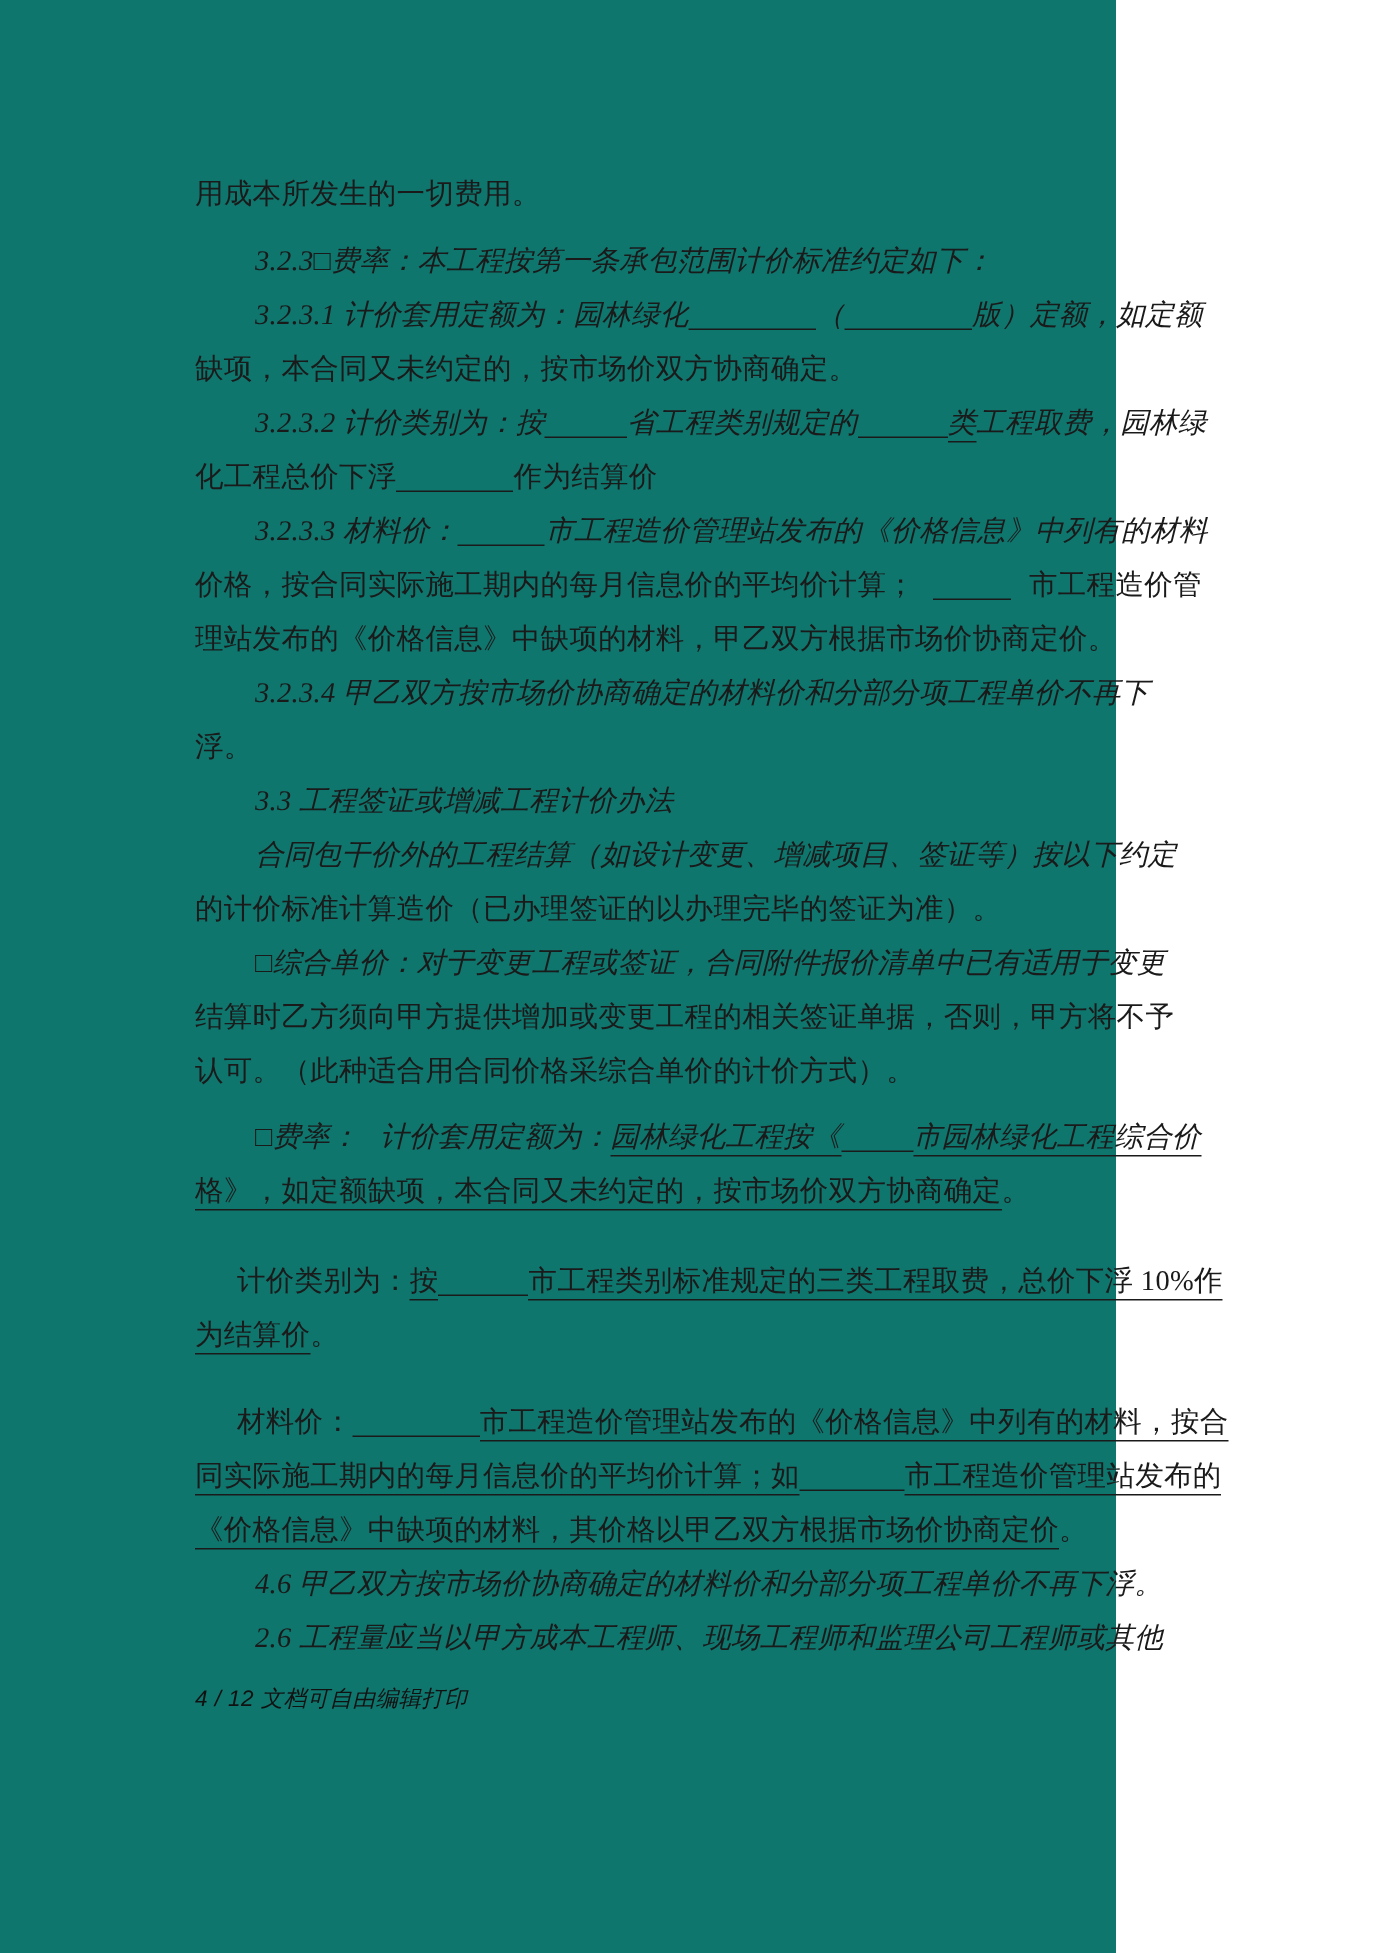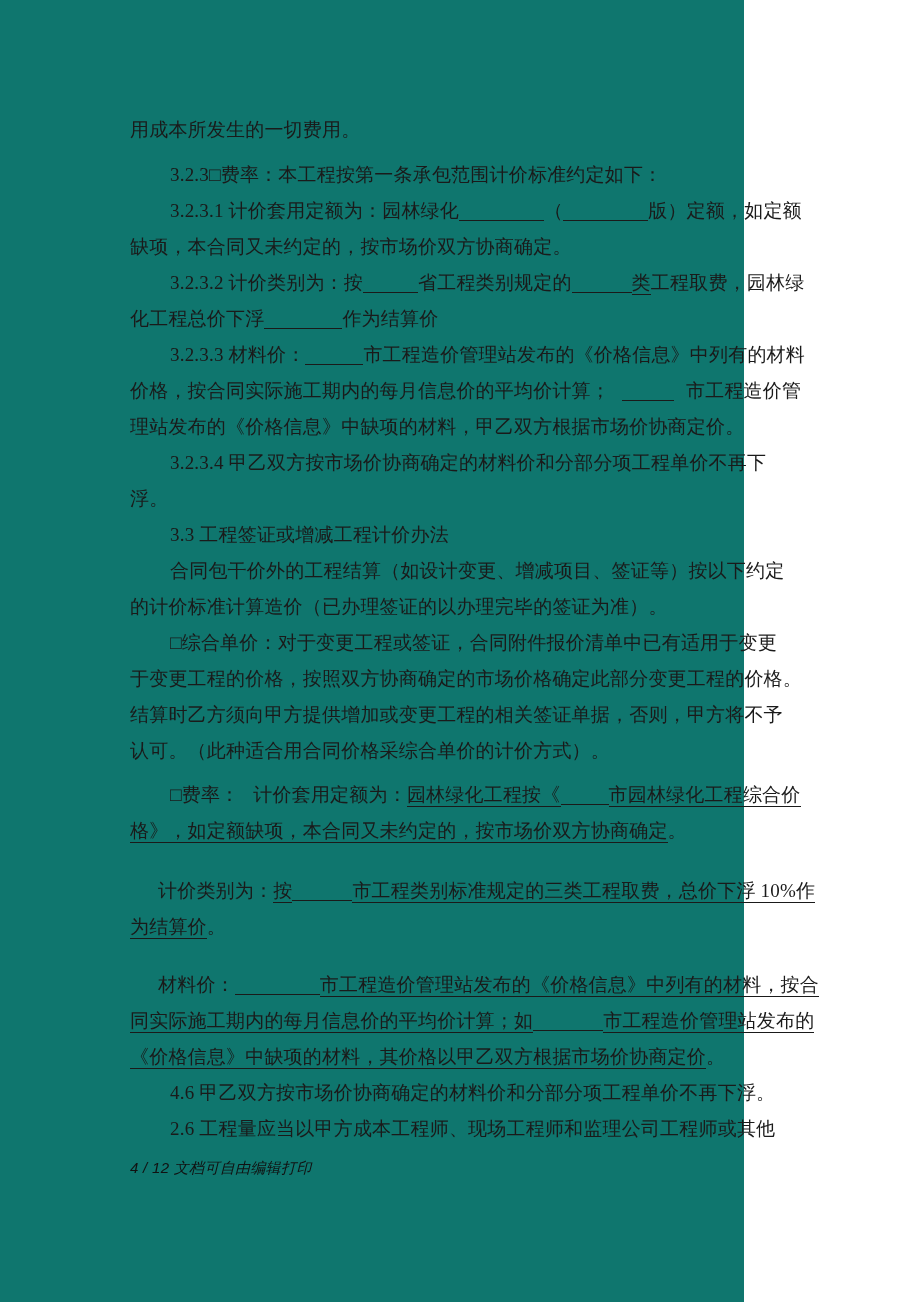--- a/index.html
+++ b/index.html
@@ -22,21 +22,21 @@
     background: #0f766e;
   }
   .doc-body .line {
     font-size: 19px;
     line-height: 36px;
     height: 36px;
     white-space: nowrap;
     letter-spacing: 0.2px;
   }
   .ind0 { padding-left: 0; }
-  .ind1 { padding-left: 40px; }
+  .ind1 { padding-left: 40px; font-style: italic; }
   .ind2 { padding-left: 28px; }
   .run { display: inline; }
   .run.u {
     border-bottom: 1px solid #1a1a1a;
     padding-bottom: 1px;
   }
   .blank {
     display: inline-block;
     height: 1em;
     vertical-align: -4px;
@@ -70,21 +70,20 @@
       <div class="line ind0"><span class="run">化工程总价下浮</span><span class="blank" style="width: 78px;"></span><span class="run">作为结算价</span></div>
       <div class="line ind1"><span class="run">3.2.3.3 材料价：</span><span class="blank" style="width: 58px;"></span><span class="run">市工程造价管理站发布的《价格信息》中列有的材料</span></div>
       <div class="line ind0"><span class="run">价格，按合同实际施工期内的每月信息价的平均价计算；</span><span class="gap" style="width: 12px;"></span><span class="blank" style="width: 52px;"></span><span class="gap" style="width: 12px;"></span><span class="run">市工程造价管</span></div>
       <div class="line ind0"><span class="run">理站发布的《价格信息》中缺项的材料，甲乙双方根据市场价协商定价。</span></div>
       <div class="line ind1"><span class="run">3.2.3.4 甲乙双方按市场价协商确定的材料价和分部分项工程单价不再下</span></div>
       <div class="line ind0"><span class="run">浮。</span></div>
       <div class="line ind1"><span class="run">3.3  工程签证或增减工程计价办法</span></div>
       <div class="line ind1"><span class="run">合同包干价外的工程结算（如设计变更、增减项目、签证等）按以下约定</span></div>
       <div class="line ind0"><span class="run">的计价标准计算造价（已办理签证的以办理完毕的签证为准）。</span></div>
       <div class="line ind1"><span class="run">□综合单价：对于变更工程或签证，合同附件报价清单中已有适用于变更</span></div>
-      <div class="line ind0"><span class="run">于变更工程的价格，按照双方协商确定的市场价格确定此部分变更工程的价格。</span></div>
       <div class="line ind0"><span class="run">结算时乙方须向甲方提供增加或变更工程的相关签证单据，否则，甲方将不予</span></div>
       <div class="line ind0"><span class="run">认可。（此种适合用合同价格采综合单价的计价方式）。</span></div>
       <div class="line ind1" style="margin-top: 8px;"><span class="run">□费率：</span><span class="gap" style="width: 14px;"></span><span class="run">计价套用定额为：</span><span class="run u">园林绿化工程按《</span><span class="blank" style="width: 48px;"></span><span class="run u">市园林绿化工程综合价</span></div>
       <div class="line ind0"><span class="run u">格》，如定额缺项，本合同又未约定的，按市场价双方协商确定</span><span class="run">。</span></div>
       <div class="line ind2" style="margin-top: 24px;"><span class="run">计价类别为：</span><span class="run u">按</span><span class="blank" style="width: 60px;"></span><span class="run u">市工程类别标准规定的三类工程取费，总价下浮 10%作</span></div>
       <div class="line ind0"><span class="run u">为结算价</span><span class="run">。</span></div>
       <div class="line ind2" style="margin-top: 22px;"><span class="run">材料价：</span><span class="blank" style="width: 85px;"></span><span class="run u">市工程造价管理站发布的《价格信息》中列有的材料，按合</span></div>
       <div class="line ind0"><span class="run u">同实际施工期内的每月信息价的平均价计算；如</span><span class="blank" style="width: 70px;"></span><span class="run u">市工程造价管理站发布的</span></div>
       <div class="line ind0"><span class="run u">《价格信息》中缺项的材料，其价格以甲乙双方根据市场价协商定价</span><span class="run">。</span></div>
       <div class="line ind1"><span class="run">4.6 甲乙双方按市场价协商确定的材料价和分部分项工程单价不再下浮。</span></div>

